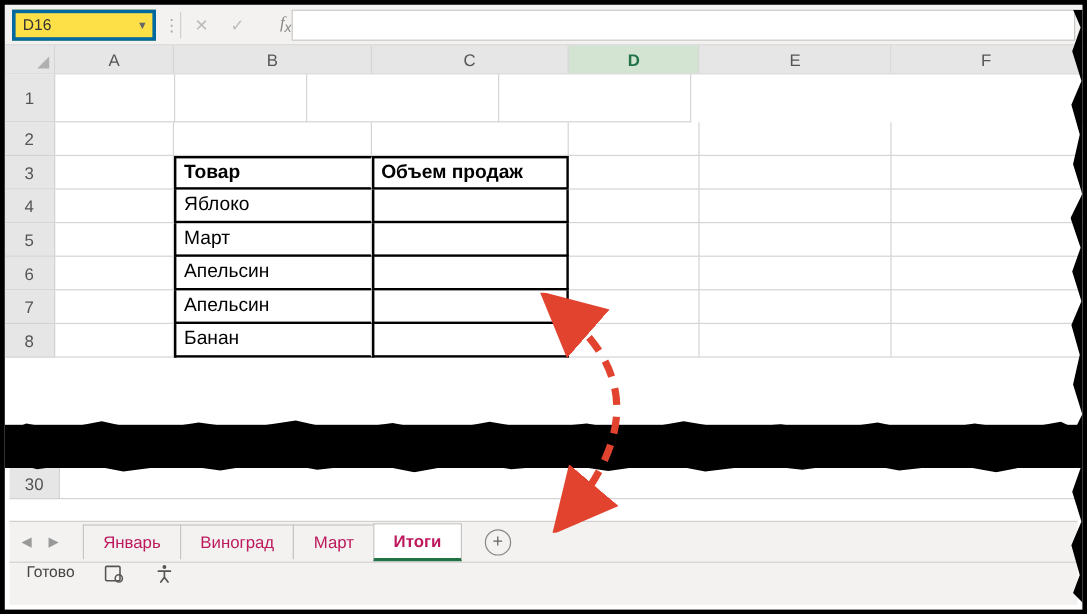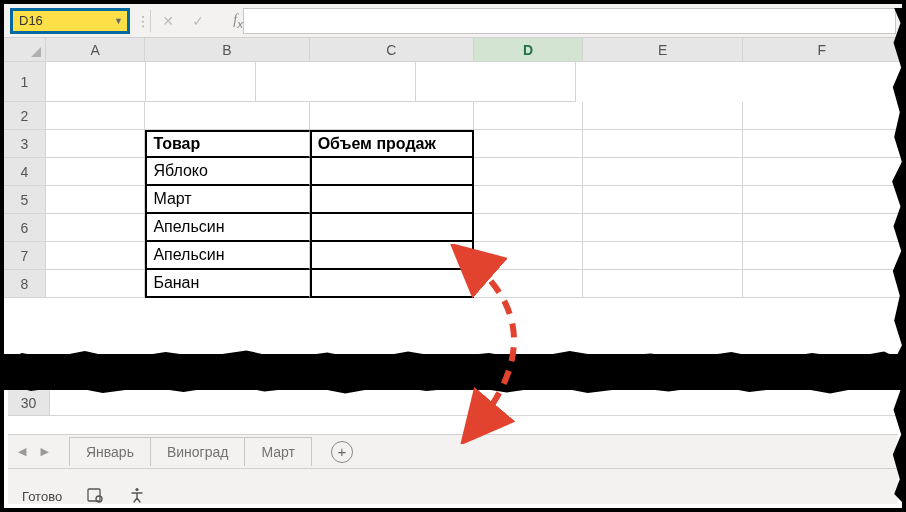--- a/index.html
+++ b/index.html
@@ -40,26 +40,26 @@
   .torn-gap::before { top: -4px; clip-path: polygon(0 100%, 2% 30%, 5% 80%, 9% 10%, 13% 90%, 18% 20%, 22% 70%, 27% 5%, 31% 85%, 36% 25%, 40% 95%, 45% 15%, 49% 75%, 54% 30%, 58% 90%, 63% 10%, 67% 70%, 72% 35%, 76% 85%, 81% 20%, 85% 95%, 90% 30%, 94% 80%, 98% 15%, 100% 100%); }
   .torn-gap::after { bottom: -4px; clip-path: polygon(0 0, 3% 70%, 7% 20%, 11% 90%, 16% 30%, 20% 80%, 25% 10%, 29% 75%, 34% 25%, 38% 95%, 43% 15%, 47% 70%, 52% 30%, 56% 85%, 61% 20%, 65% 90%, 70% 35%, 74% 75%, 79% 15%, 83% 80%, 88% 30%, 92% 95%, 96% 25%, 100% 0); }
   
   
   .lower-strip { position: absolute; left: 4px; right: 1px; top: 386px; height: 26px; display: flex; }
   .lower-strip .row-h { height: 26px; }
   
   
   .tabs-bar { position: absolute; left: 4px; right: 4px; bottom: 40px; height: 34px; background: #f3f2f1; border-top: 1px solid #d0d0d0; display: flex; align-items: center; padding: 0 10px; }
   .nav-arrows { display: flex; gap: 14px; color: #999; font-size: 11px; margin-right: 20px; }
-  .tab { padding: 6px 16px; font-size: 14px; border: 1px solid #c8c6c4; border-bottom: none; background: #f3f2f1; color: #737373; margin-right: -1px; cursor: pointer; }
+  .tab { padding: 6px 16px; font-size: 14px; border: 1px solid #c8c6c4; border-bottom: none; background: #f3f2f1; color: #be185d; margin-right: -1px; cursor: pointer; }
   .tab.active { background: #fff; border-bottom: 3px solid #217346; font-weight: 600; margin-bottom: -1px; }
   .tab-add { margin-left: 20px; width: 22px; height: 22px; border: 1.5px solid #888; border-radius: 50%; display: flex; align-items: center; justify-content: center; font-size: 15px; color: #666; }
   
   
-  .status-bar { position: absolute; left: 4px; right: 4px; bottom: 4px; height: 36px; background: #f3f2f1; border-top: 1px solid #d0d0d0; display: flex; align-items: flex-end; padding: 0 14px; gap: 24px; font-size: 13px; color: #444; }
+  .status-bar { position: absolute; left: 4px; right: 4px; bottom: 4px; height: 36px; background: #f3f2f1; border-top: 1px solid #d0d0d0; display: flex; align-items: flex-start; padding: 0 14px; gap: 24px; font-size: 13px; color: #444; }
   .sb-icon { display: inline-flex; align-items: center; }
   
   
   .arrow-svg { position: absolute; left: 435px; top: 240px; width: 150px; height: 200px; z-index: 50; pointer-events: none; }
   
   
   .right-torn { position: absolute; right: -2px; top: 4px; bottom: 4px; width: 14px; background: #000; z-index: 60; clip-path: polygon(100% 0, 100% 100%, 30% 98%, 70% 95%, 20% 90%, 80% 86%, 25% 81%, 75% 77%, 15% 72%, 85% 68%, 30% 63%, 70% 58%, 20% 53%, 80% 49%, 25% 44%, 75% 40%, 15% 35%, 85% 31%, 30% 26%, 70% 21%, 20% 16%, 80% 12%, 25% 7%, 75% 3%, 30% 0); }
 </style>
 </head>
 <body>
@@ -171,20 +171,21 @@
 </div>
 
 <div class="tabs-bar">
   <div class="nav-arrows">
     <span>◀</span>
     <span>▶</span>
   </div>
   <div class="tab">Январь</div>
   <div class="tab">Виноград</div>
   <div class="tab">Март</div>
+  <div class="tab active">Итоги</div>
   <div class="tab-add">+</div>
 </div>
 
 <div class="status-bar">
   <span>Готово</span>
   <span class="sb-icon">
     <svg width="18" height="18" viewBox="0 0 18 18">
         <rect x="2" y="3" width="12" height="12" rx="1" fill="none" stroke="#555" stroke-width="1.3"></rect>
         <circle cx="13" cy="13" r="3" fill="none" stroke="#555" stroke-width="1.3"></circle>
       </svg>

